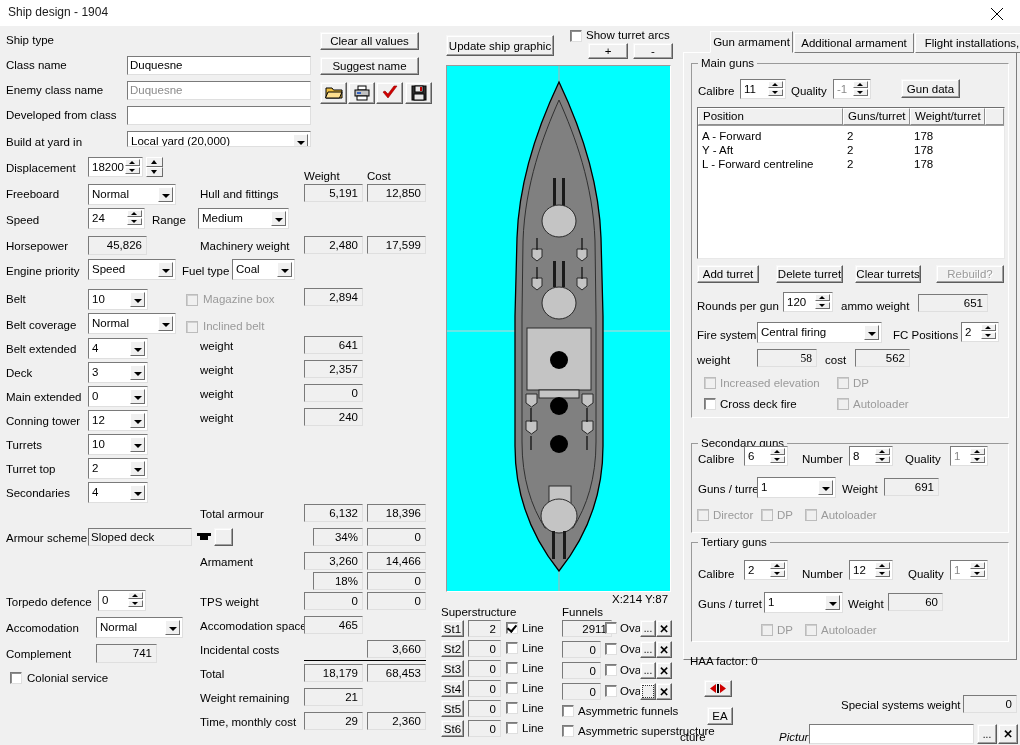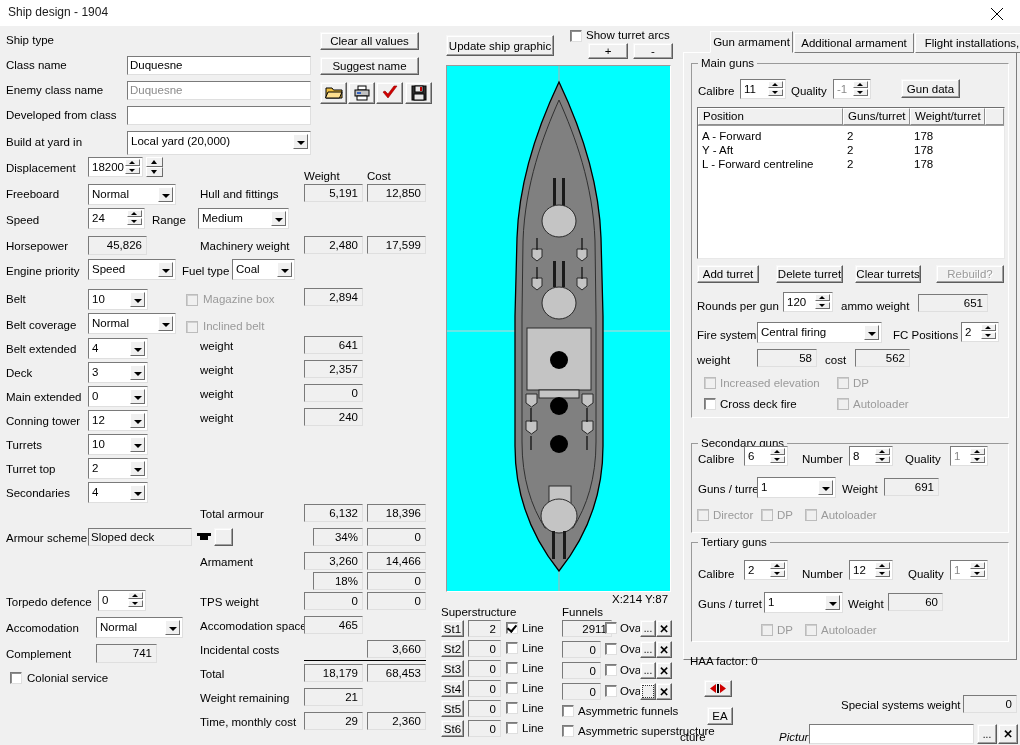--- a/index.html
+++ b/index.html
@@ -132,21 +132,21 @@
   <div class="lbl" style="left:6px;top:59px;">Class name</div>
   <div class="tb" style="left:127px;top:56px;width:184px;height:19px;">Duquesne</div>
 
   <div class="lbl" style="left:6px;top:84px;">Enemy class name</div>
   <div class="tb gray" style="left:127px;top:81px;width:184px;height:19px;">Duquesne</div>
 
   <div class="lbl" style="left:6px;top:109px;">Developed from class</div>
   <div class="tb" style="left:127px;top:106px;width:184px;height:19px;"></div>
 
   <div class="lbl" style="left:6px;top:136px;">Build at yard in</div>
-  <div class="combo" style="left:127px;top:131px;width:184px;height:24px;">
+  <div class="combo" style="left:127px;top:131px;width:184px;height:16px;">
     <span>Local yard (20,000)</span>
     <span class="arw"></span>
   </div>
 
   <div class="lbl" style="left:6px;top:162px;">Displacement</div>
   <div class="spin" style="left:88px;top:157px;width:55px;height:20px;">
     <span>18200</span>
     <span class="up"></span>
     <span class="dn"></span>
   </div>
@@ -579,21 +579,21 @@
     <span class="arw"></span>
   </div>
   <div class="lbl" style="left:893px;top:329px;">FC Positions</div>
   <div class="spin" style="left:961px;top:322px;width:38px;height:20px;">
     <span>2</span>
     <span class="up"></span>
     <span class="dn"></span>
   </div>
 
   <div class="lbl" style="left:697px;top:354px;">weight</div>
-  <div class="tb ro r" style="left:757px;top:349px;width:60px;height:18px;">58</div>
+  <div class="tb ro r" style="left:757px;top:349px;width:60px;height:18px;font-family:Liberation Serif, serif;">58</div>
   <div class="lbl" style="left:825px;top:354px;">cost</div>
   <div class="tb ro r" style="left:855px;top:349px;width:55px;height:18px;">562</div>
 
   <div class="cb dis" style="left:704px;top:377px;"></div>
   <div class="lbl dis" style="left:720px;top:377px;">Increased elevation</div>
   <div class="cb dis" style="left:837px;top:377px;"></div>
   <div class="lbl dis" style="left:853px;top:377px;">DP</div>
 
   <div class="cb" style="left:704px;top:398px;"></div>
   <div class="lbl" style="left:720px;top:398px;">Cross deck fire</div>

